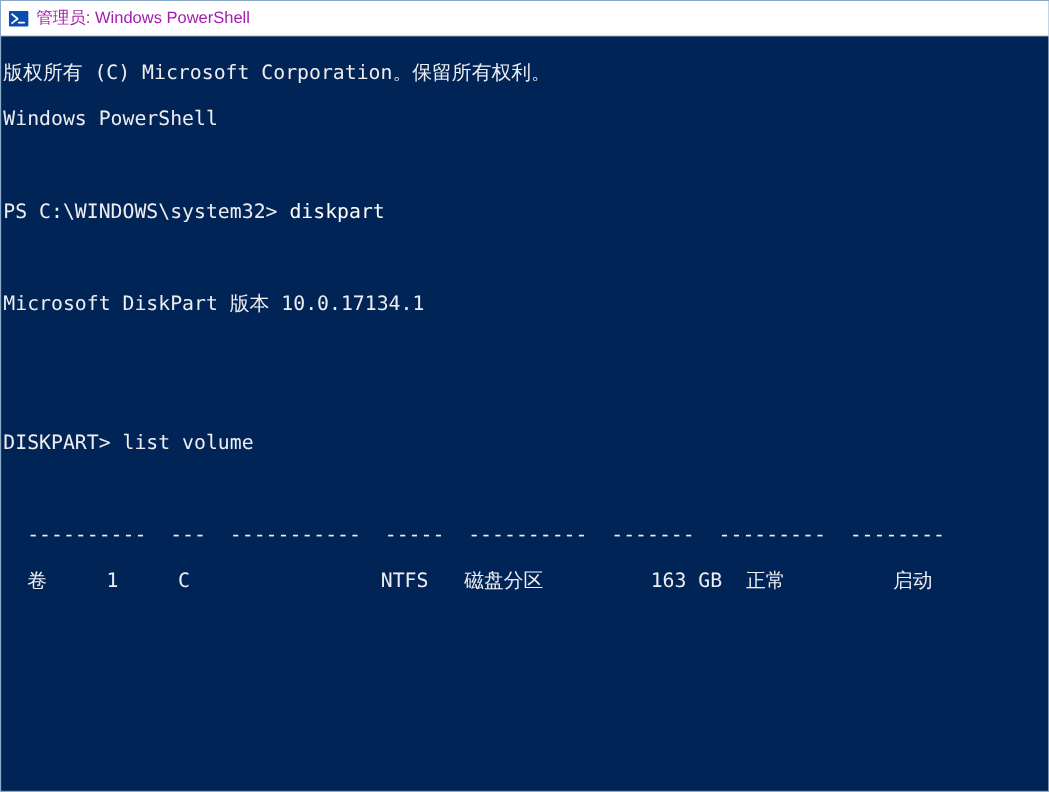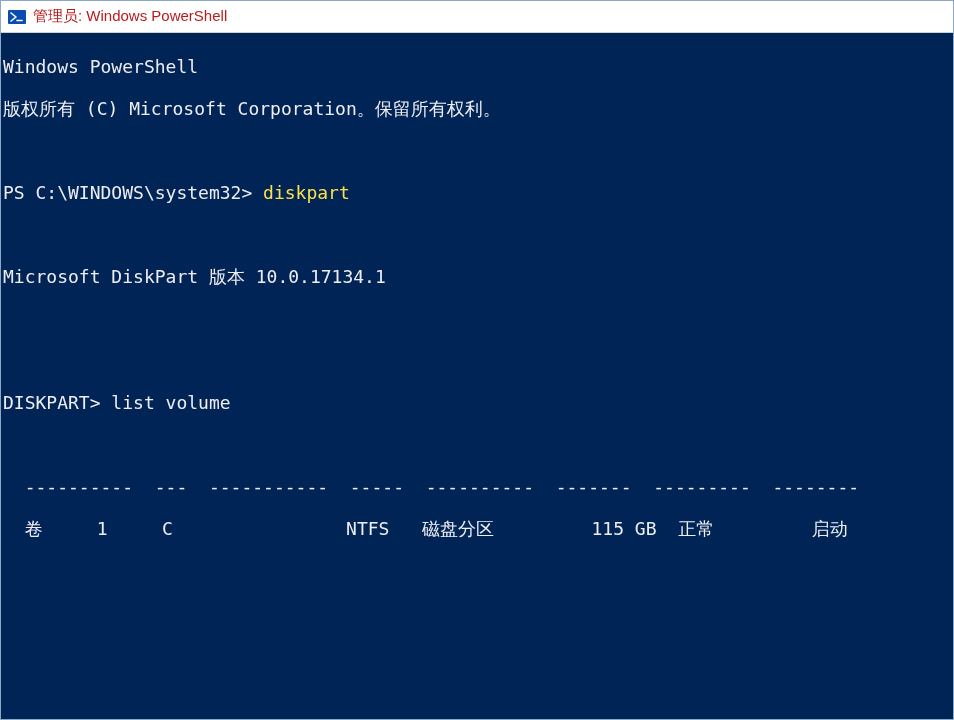--- a/index.html
+++ b/index.html
@@ -28,66 +28,66 @@
     .titlebar-icon {
       width: 20px;
       height: 20px;
       margin-right: 6px;
       display: inline-flex;
       align-items: center;
       justify-content: center;
     }
     .titlebar-title {
       font-size: 15px;
-      color: #b91c1c;
+      color: #a21caf;
       font-family: "Microsoft YaHei", "SimSun", sans-serif;
     }
     .terminal {
       flex: 1;
       background: #012456;
       color: #eeedf0;
       font-family: "NSimSun", "SimSun", Consolas, monospace;
       font-size: 18px;
       line-height: 21px;
       padding: 2px 0 0 2px;
       white-space: pre;
       overflow: hidden;
       position: relative;
     }
     .line { white-space: pre; }
-    .cmd-yellow { color: #fde047; }
+    .cmd-yellow { color: #ffffff; }
   </style>
 </head>
 <body>
 
 <div class="window">
   <div class="titlebar">
     <span class="titlebar-icon">
       <svg width="18" height="18" viewBox="0 0 18 18">
         <rect x="0" y="2" width="18" height="14" rx="1" fill="#0a4db1"></rect>
         <path d="M3 5 L8 9 L3 13" stroke="#fff" stroke-width="1.6" fill="none" stroke-linecap="round" stroke-linejoin="round"></path>
         <line x1="9" y1="12.5" x2="14" y2="12.5" stroke="#fff" stroke-width="1.6" stroke-linecap="round"></line>
       </svg>
     </span>
     <span class="titlebar-title">管理员: Windows PowerShell</span>
   </div>
 
   <div class="terminal">
+<div class="line">版权所有 (C) Microsoft Corporation。保留所有权利。</div>
 <div class="line">Windows PowerShell</div>
-<div class="line">版权所有 (C) Microsoft Corporation。保留所有权利。</div>
 <div class="line">&nbsp;</div>
 <div class="line"><span>PS C:\WINDOWS\system32&gt; </span><span class="cmd-yellow">diskpart</span></div>
 <div class="line">&nbsp;</div>
 <div class="line">Microsoft DiskPart 版本 10.0.17134.1</div>
 <div class="line">&nbsp;</div>
 <div class="line">&nbsp;</div>
 <div class="line">DISKPART&gt; list volume</div>
 <div class="line">&nbsp;</div>
 <div class="line">  ----------  ---  -----------  -----  ----------  -------  ---------  --------</div>
-<div class="line">  卷     1     C                NTFS   磁盘分区         115 GB  正常         启动</div>
+<div class="line">  卷     1     C                NTFS   磁盘分区         163 GB  正常         启动</div>
 
 
 
 
 
 
 
 
 
 

